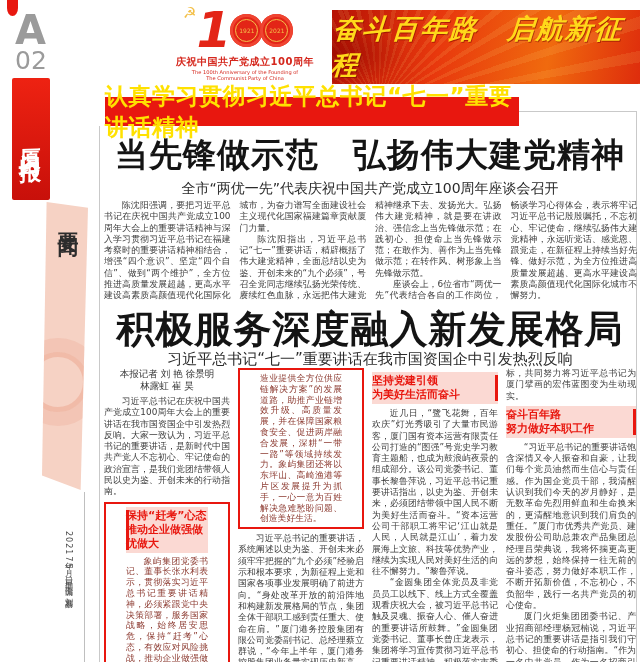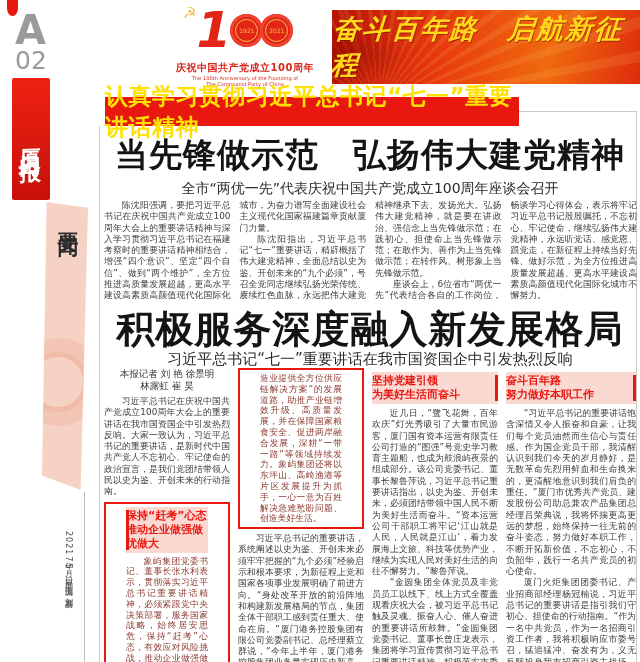--- a/index.html
+++ b/index.html
@@ -23,21 +23,21 @@
   .ribbon-tail{position:absolute;left:84px;top:492px;width:1px;height:170px;background:#bfbfbf;}
   .date-line{position:absolute;left:62px;top:531px;height:131px;writing-mode:vertical-rl;font-size:8px;color:#4a4a4a;letter-spacing:1px;}
 
   
   .anniv-logo{position:absolute;left:163px;top:8px;width:164px;height:84px;text-align:center;}
   .logo-row{display:flex;align-items:center;justify-content:center;height:44px;position:relative;}
   .logo-emblem{position:absolute;left:20px;top:-4px;font-size:15px;color:#f3c04a;z-index:2;}
   .logo-one{font-size:50px;line-height:44px;font-weight:bold;color:#e32517;font-style:italic;margin-right:2px;}
   .logo-zero{width:33px;height:33px;background:#e32517;border-radius:50%;display:flex;align-items:center;justify-content:center;margin-left:-3px;box-shadow:inset 0 0 0 3px #ef4431;}
   .logo-ring{width:23px;height:23px;border:1px solid #f3c04a;border-radius:50%;color:#f3c04a;font-size:6px;display:flex;align-items:center;justify-content:center;letter-spacing:0;}
-  .logo-caption{margin-top:9px;font-size:10px;font-weight:bold;color:#d5281e;letter-spacing:.5px;}
+  .logo-caption{margin-top:3px;font-size:10px;font-weight:bold;color:#d5281e;letter-spacing:.5px;}
   .logo-en{font-size:6px;color:#d5281e;line-height:1.15;transform:scale(.85);}
   .slogan-banner{position:absolute;left:332px;top:10px;width:308px;height:74px;background:linear-gradient(100deg,#b61205,#e8380d 35%,#f06a0e 70%,#de2c0c);display:flex;align-items:center;justify-content:center;overflow:hidden;}
   .slogan-banner::before{content:"";position:absolute;inset:0;background:repeating-conic-gradient(from -20deg at 15% 130%,rgba(255,220,120,.12) 0 2.5deg,transparent 2.5deg 7deg);}
   .slogan-banner::after{content:"";position:absolute;left:-30px;top:10px;width:110px;height:70px;background:radial-gradient(ellipse at 20% 50%,rgba(150,10,0,.75),transparent 65%);}
   .slogan-text{position:relative;z-index:2;font-family:"DejaVu Serif","Liberation Serif",serif;font-weight:bold;font-style:italic;font-size:27px;color:var(--banner-yellow);letter-spacing:2px;text-shadow:1px 1px 0 rgba(120,10,0,.55);transform:skewX(-4deg);}
 
   
   .frame-line{position:absolute;background:var(--frame-gray);}
   .frame-left{left:99px;top:126px;width:1px;height:536px;}
   .frame-right{left:636px;top:111px;width:1px;height:551px;}
@@ -152,20 +152,21 @@
   <div class="a2col c3 art">
     <div class="hl-title accent-right band">
       <div>坚持党建引领</div>
       <div>为美好生活而奋斗</div>
     </div>
     <p>近几日，“鹭飞花舞，百年欢庆”灯光秀吸引了大量市民游客，厦门国有资本运营有限责任公司打造的“图强”号党史学习教育主题船，也成为鼓浪屿夜景的组成部分。该公司党委书记、董事长黎鲁萍说，习近平总书记重要讲话指出，以史为鉴、开创未来，必须团结带领中国人民不断为美好生活而奋斗。“资本运营公司干部职工将牢记‘江山就是人民，人民就是江山’，着力发展海上文旅、科技等优势产业，继续为实现人民对美好生活的向往不懈努力。”黎鲁萍说。</p>
     <p>“金圆集团全体党员及非党员员工以线下、线上方式全覆盖观看庆祝大会，被习近平总书记触及灵魂、振奋人心、催人奋进的重要讲话所鼓舞。”金圆集团党委书记、董事长曾庄龙表示，集团将学习宣传贯彻习近平总书记重要讲话精神，积极落实市委提出的“七以七为”部署要求，发挥信托、基金、担保和绿色金融等业务优势，以党建引领、区域深耕、协同共赢、组织保障和人才强企五大战略推动集团实现成为全国一流综合金融服务商的目</p>
   </div>
 
   <div class="a2col c4 art">
+    <p class="noindent">标，共同努力将习近平总书记为厦门擘画的宏伟蓝图变为生动现实。</p>
     <div class="hl-title accent-right band">
       <div>奋斗百年路</div>
       <div>努力做好本职工作</div>
     </div>
     <p>“习近平总书记的重要讲话饱含深情又令人振奋和自豪，让我们每个党员油然而生信心与责任感。作为国企党员干部，我清醒认识到我们今天的岁月静好，是无数革命先烈用鲜血和生命换来的，更清醒地意识到我们肩负的重任。”厦门市优秀共产党员、建发股份公司助总兼农产品集团总经理吕荣典说，我将怀揣更高更远的梦想，始终保持一往无前的奋斗姿态，努力做好本职工作，不断开拓新价值，不忘初心，不负韶华，践行一名共产党员的初心使命。</p>
     <p>厦门火炬集团团委书记、产业招商部经理杨冠楠说，习近平总书记的重要讲话是指引我们守初心、担使命的行动指南。“作为一名中共党员，作为一名招商引资工作者，我将积极响应市委号召，猛追猛冲、奋发有为，义无反顾投身我市招商引资主战场，在回顾历史中增强开拓进取的勇气和力量，在面向未来中坚持不忘初心、砥砺奋进”。</p>
   </div>
 
 </div>
 

